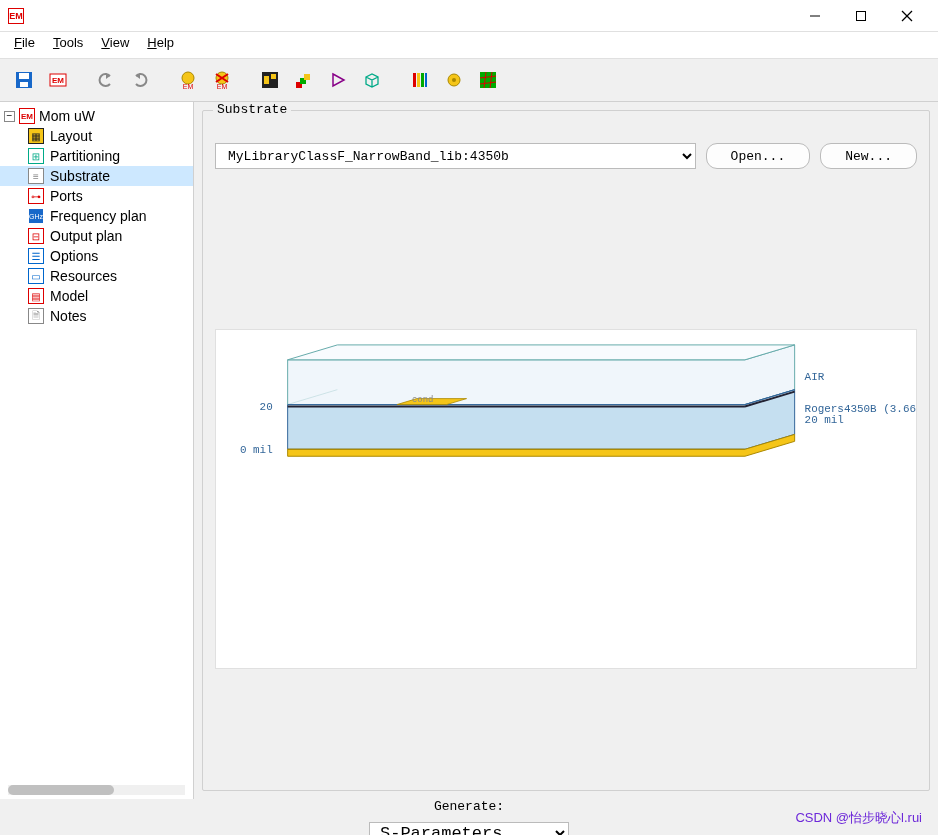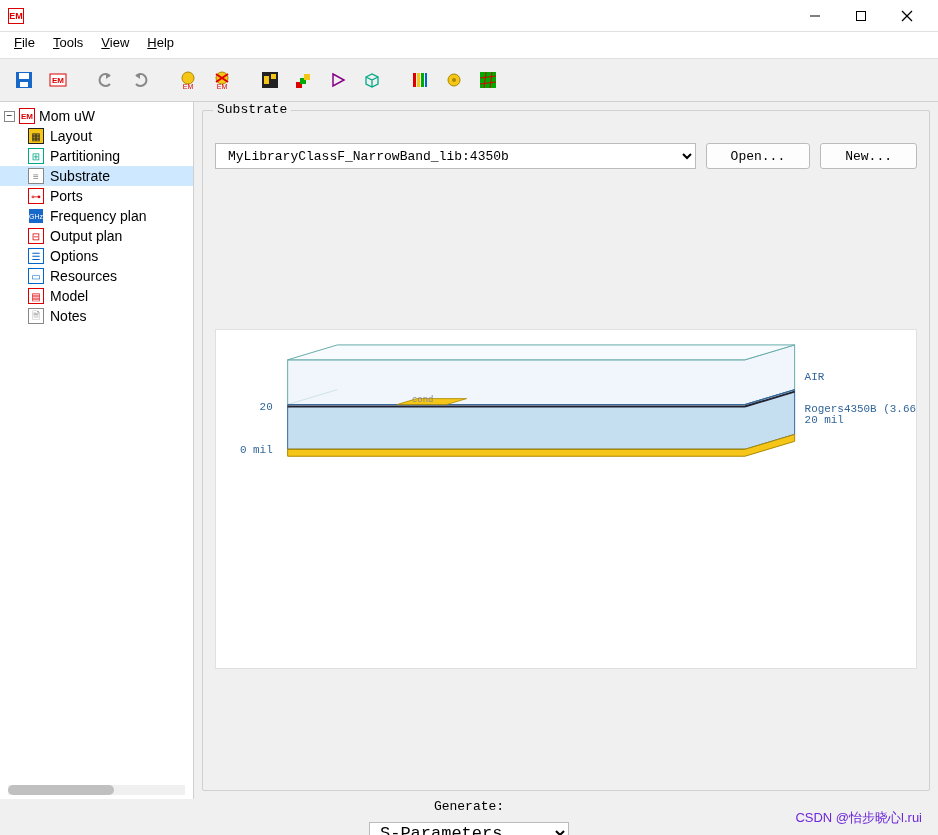--- a/index.html
+++ b/index.html
@@ -31,21 +31,21 @@
     .tree-icon { width: 16px; height: 16px; display: flex; align-items: center; justify-content: center; font-size: 11px; flex-shrink: 0; }
     .sidebar-scroll { position: absolute; bottom: 4px; left: 8px; right: 8px; height: 10px; background: #f0f0f0; }
     .sidebar-scroll-thumb { width: 60%; height: 100%; background: #c0c0c0; border-radius: 5px; }
     
     .main-panel { flex: 1; background: #f0f0f0; padding: 8px; display: flex; flex-direction: column; }
     .groupbox { border: 1px solid #d0d0d0; border-radius: 2px; flex: 1; padding: 12px; position: relative; }
     .groupbox-title { position: absolute; top: -9px; left: 10px; background: #f0f0f0; padding: 0 4px; font-family: "Courier New", monospace; font-size: 13px; }
     
     .substrate-row { display: flex; gap: 10px; margin-top: 20px; margin-bottom: 24px; }
     .substrate-select { flex: 1; height: 26px; background: #fff; border: 1px solid #bbb; padding: 0 8px; font-family: "Courier New", monospace; font-size: 13px; }
-    .btn { height: 26px; padding: 0 24px; background: #fdfdfd; border: 1px solid #bbb; border-radius: 3px; cursor: pointer; font-family: "Courier New", monospace; font-size: 13px; }
+    .btn { height: 26px; padding: 0 24px; background: #fdfdfd; border: 1px solid #bbb; border-radius: 11px; cursor: pointer; font-family: "Courier New", monospace; font-size: 13px; }
     
     .substrate-viz { background: #fff; border: 1px solid #e0e0e0; height: 340px; margin-top: 160px; position: relative; }
     .viz-svg { width: 100%; height: 100%; }
     
     .bottom-bar { height: 36px; display: flex; align-items: center; justify-content: flex-start; padding: 0 12px; gap: 8px; background: #f0f0f0; flex-direction: column; }
     .bottom-bar label { font-family: "Courier New", monospace; font-size: 13px; }
     .gen-select { height: 24px; width: 200px; background: #fff; border: 1px solid #bbb; padding: 0 6px; font-family: "Courier New", monospace; font-size: 17px; }
     .sim-btn { height: 28px; padding: 0 14px; background: #fdfdfd; border: 1px solid #bbb; border-radius: 3px; cursor: pointer; font-family: "Courier New", monospace; font-size: 13px; text-decoration: underline; }
     
     .watermark { position: absolute; bottom: 8px; right: 16px; color: #6d28d9; font-size: 13px; pointer-events: none; }

